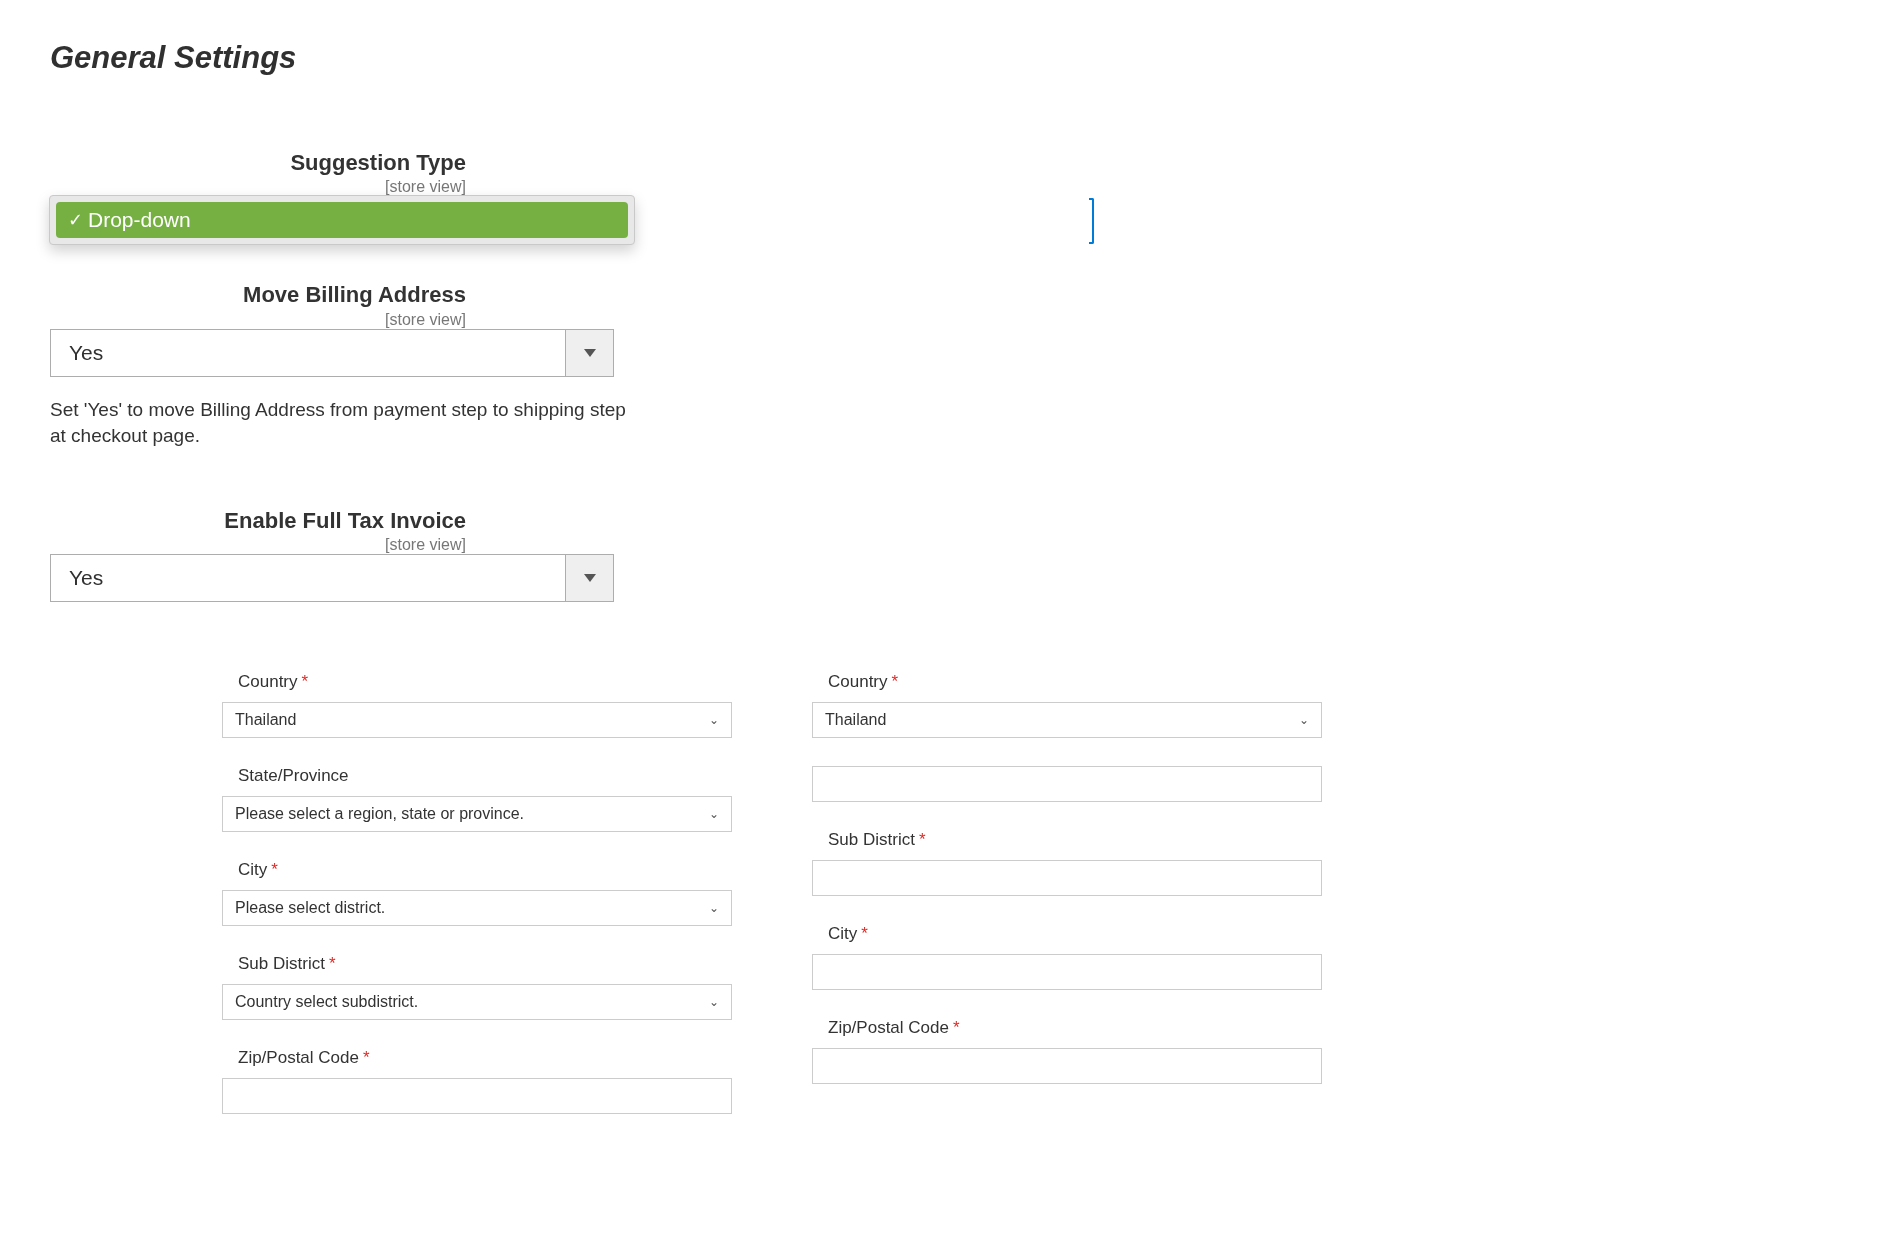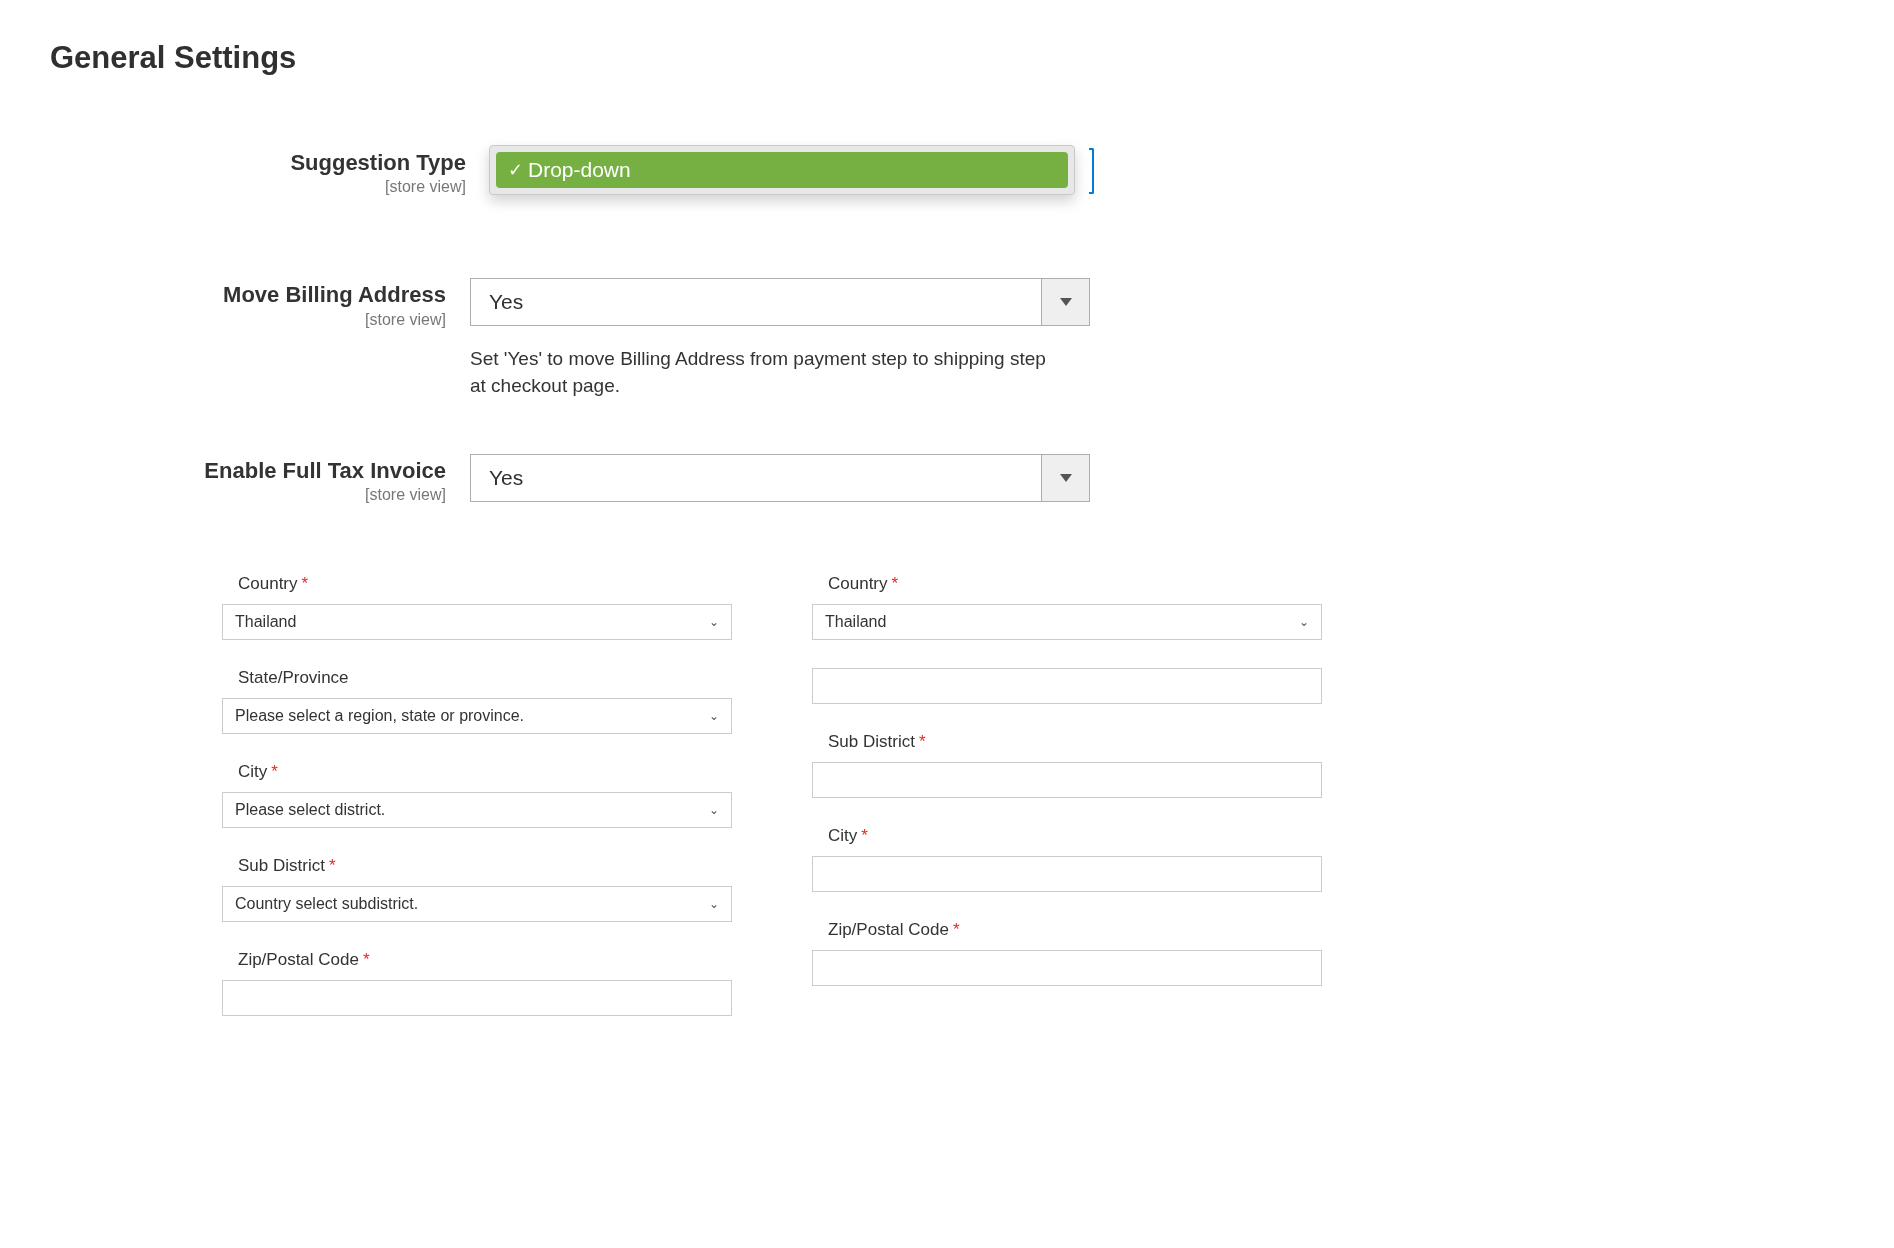--- a/index.html
+++ b/index.html
@@ -9,28 +9,30 @@
     color: #333;
     width: 1894px;
     height: 1248px;
     padding: 40px 50px;
   }
   .page-title {
     font-size: 31px;
     font-weight: 600;
     color: #303030;
     margin-bottom: 70px;
+    font-style: italic;
   }
   .admin-form {
     width: 1040px;
   }
   .admin-row {
     display: flex;
     margin-bottom: 30px;
     position: relative;
+    flex-direction: column;
   }
   .admin-label-col {
     width: 440px;
     text-align: right;
     padding-right: 24px;
     padding-top: 4px;
   }
   .admin-label {
     font-size: 22px;
     font-weight: 600;
@@ -43,21 +45,21 @@
     display: block;
     margin-top: 2px;
   }
   .admin-field-col {
     flex: 1;
     position: relative;
   }
   .admin-select {
     display: flex;
     align-items: center;
-    width: 620px;
+    width: 564px;
     height: 48px;
     border: 1px solid #adadad;
     background: #fff;
     position: relative;
   }
   .admin-select-value {
     flex: 1;
     padding: 0 18px;
     font-size: 21px;
     color: #303030;

